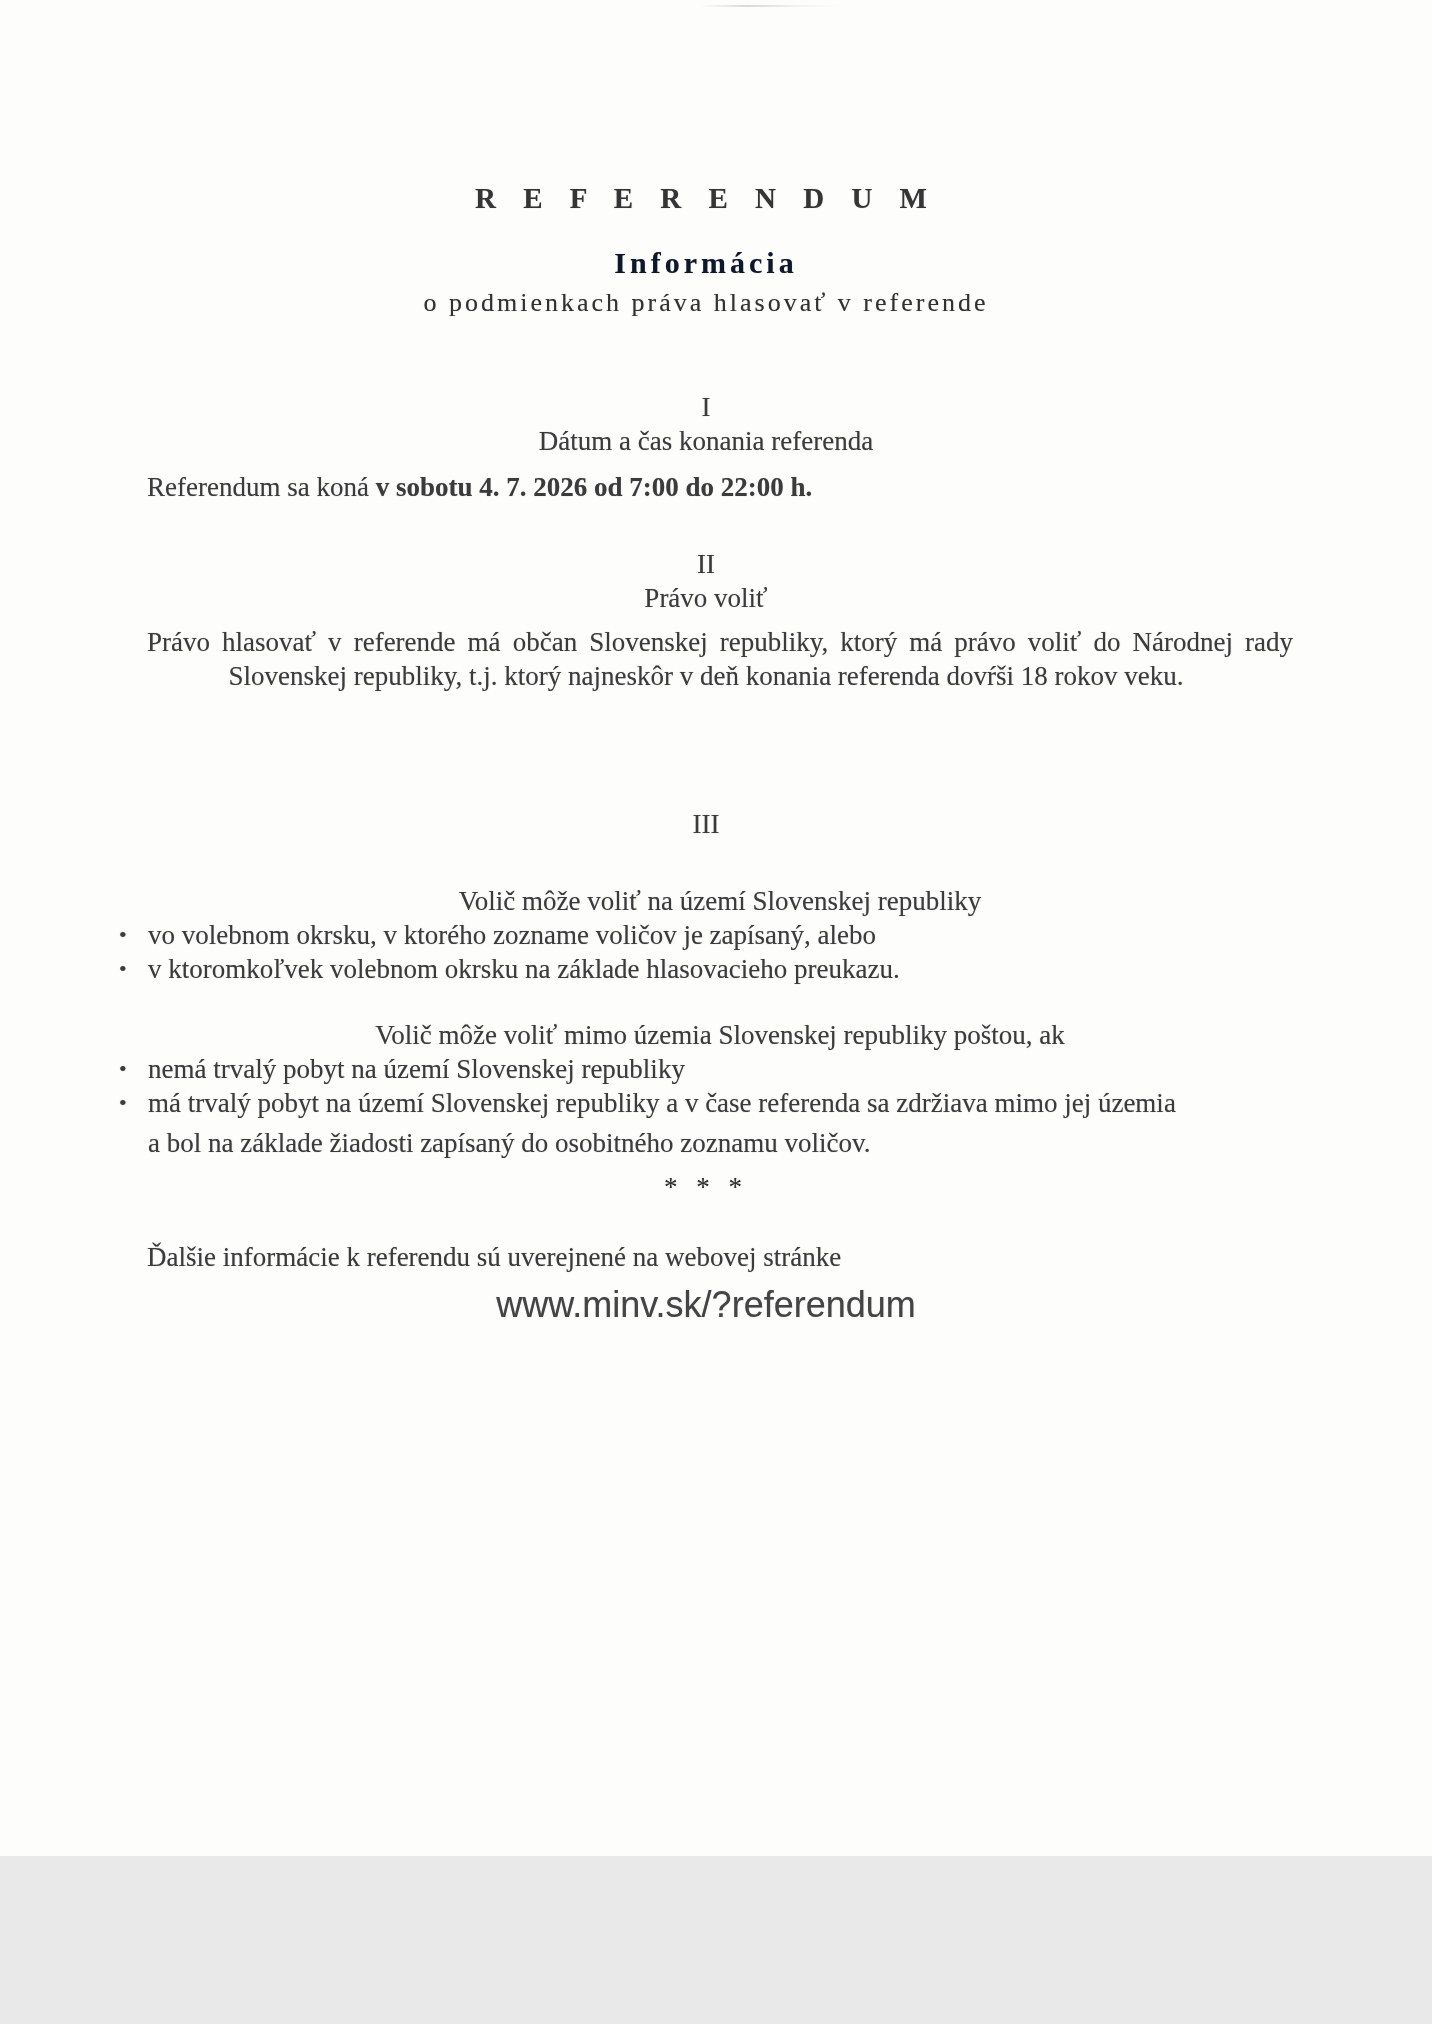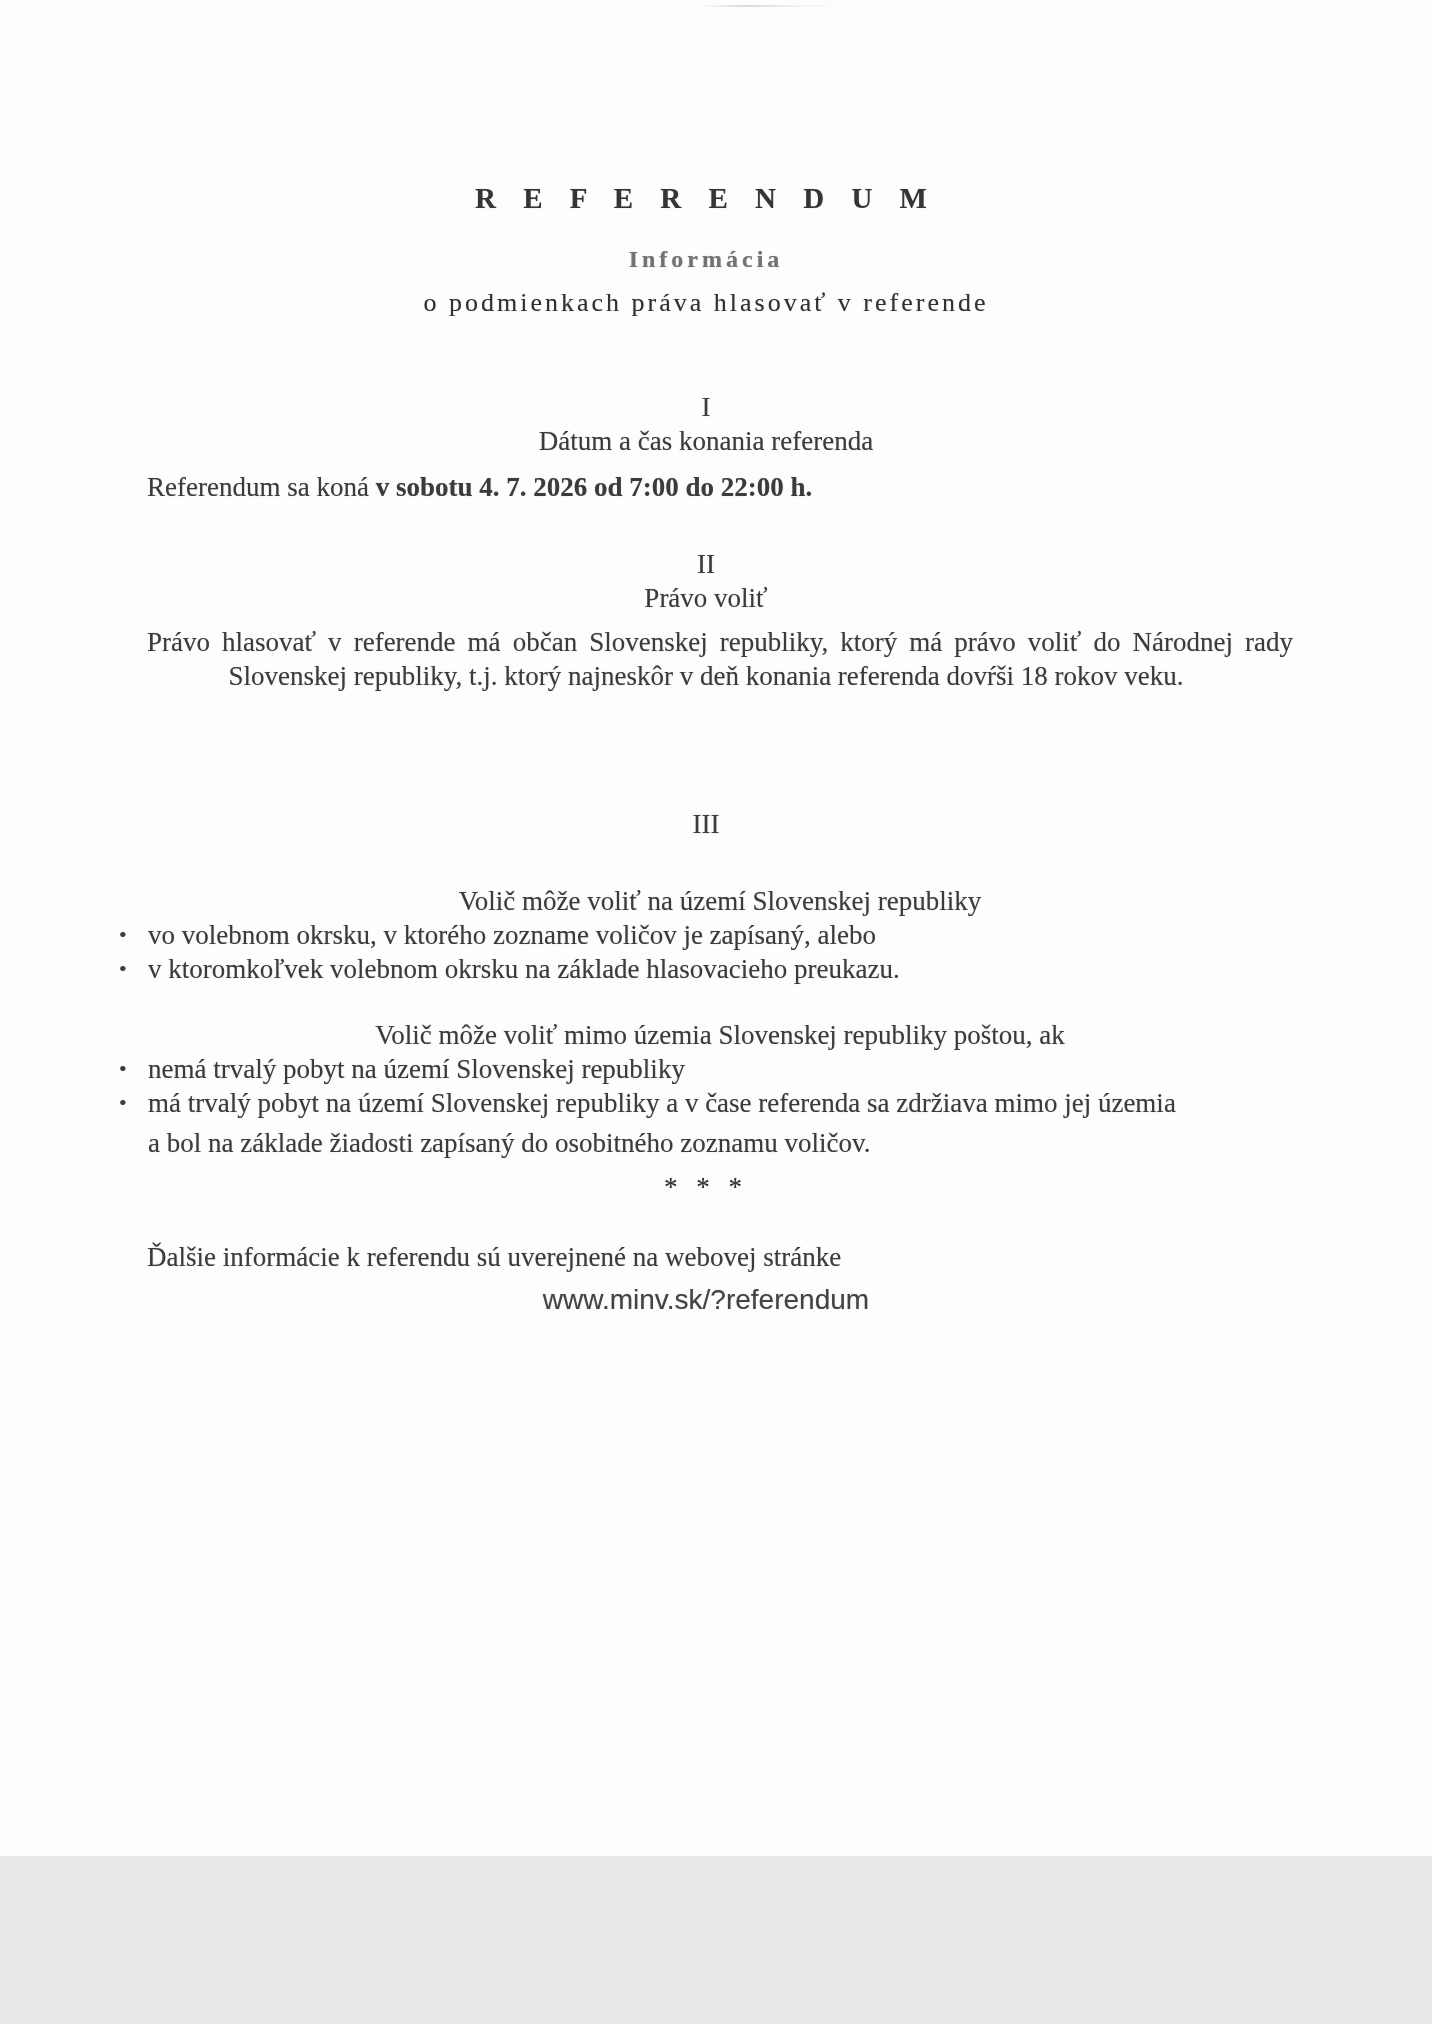--- a/index.html
+++ b/index.html
@@ -31,24 +31,24 @@
   .centered { text-align: center; white-space: nowrap; }
   .soft { text-shadow: 0 0 1px rgba(40,40,40,0.35); }
 
   .doc-title {
     font-size: 29px;
     font-weight: bold;
     letter-spacing: 10px;
     color: #353535;
   }
   .doc-heading {
-    font-size: 24px;
+    font-size: 30px;
     font-weight: bold;
     letter-spacing: 4px;
-    color: #737373;
+    color: #0f172a;
   }
   .doc-subheading {
     font-size: 26px;
     font-weight: normal;
     letter-spacing: 3px;
     color: #313131;
   }
   .body-text { font-size: 27px; line-height: 34px; }
   .nowrap { white-space: nowrap; }
 
@@ -62,21 +62,21 @@
   .bullet-row { display: flex; line-height: 34px; }
   .bullet-mark {
     width: 29px;
     flex: 0 0 29px;
     font-size: 22px;
     line-height: 34px;
   }
   .sep { font-size: 27px; letter-spacing: 6px; color: #2f2f2f; }
   .footer-url {
     font-family: "Liberation Sans", sans-serif;
-    font-size: 28px;
+    font-size: 36px;
     color: #444444;
   }
 </style>
 </head>
 <body>
 
 <div class="page">
 
   <div class="scan-line"></div>
 

